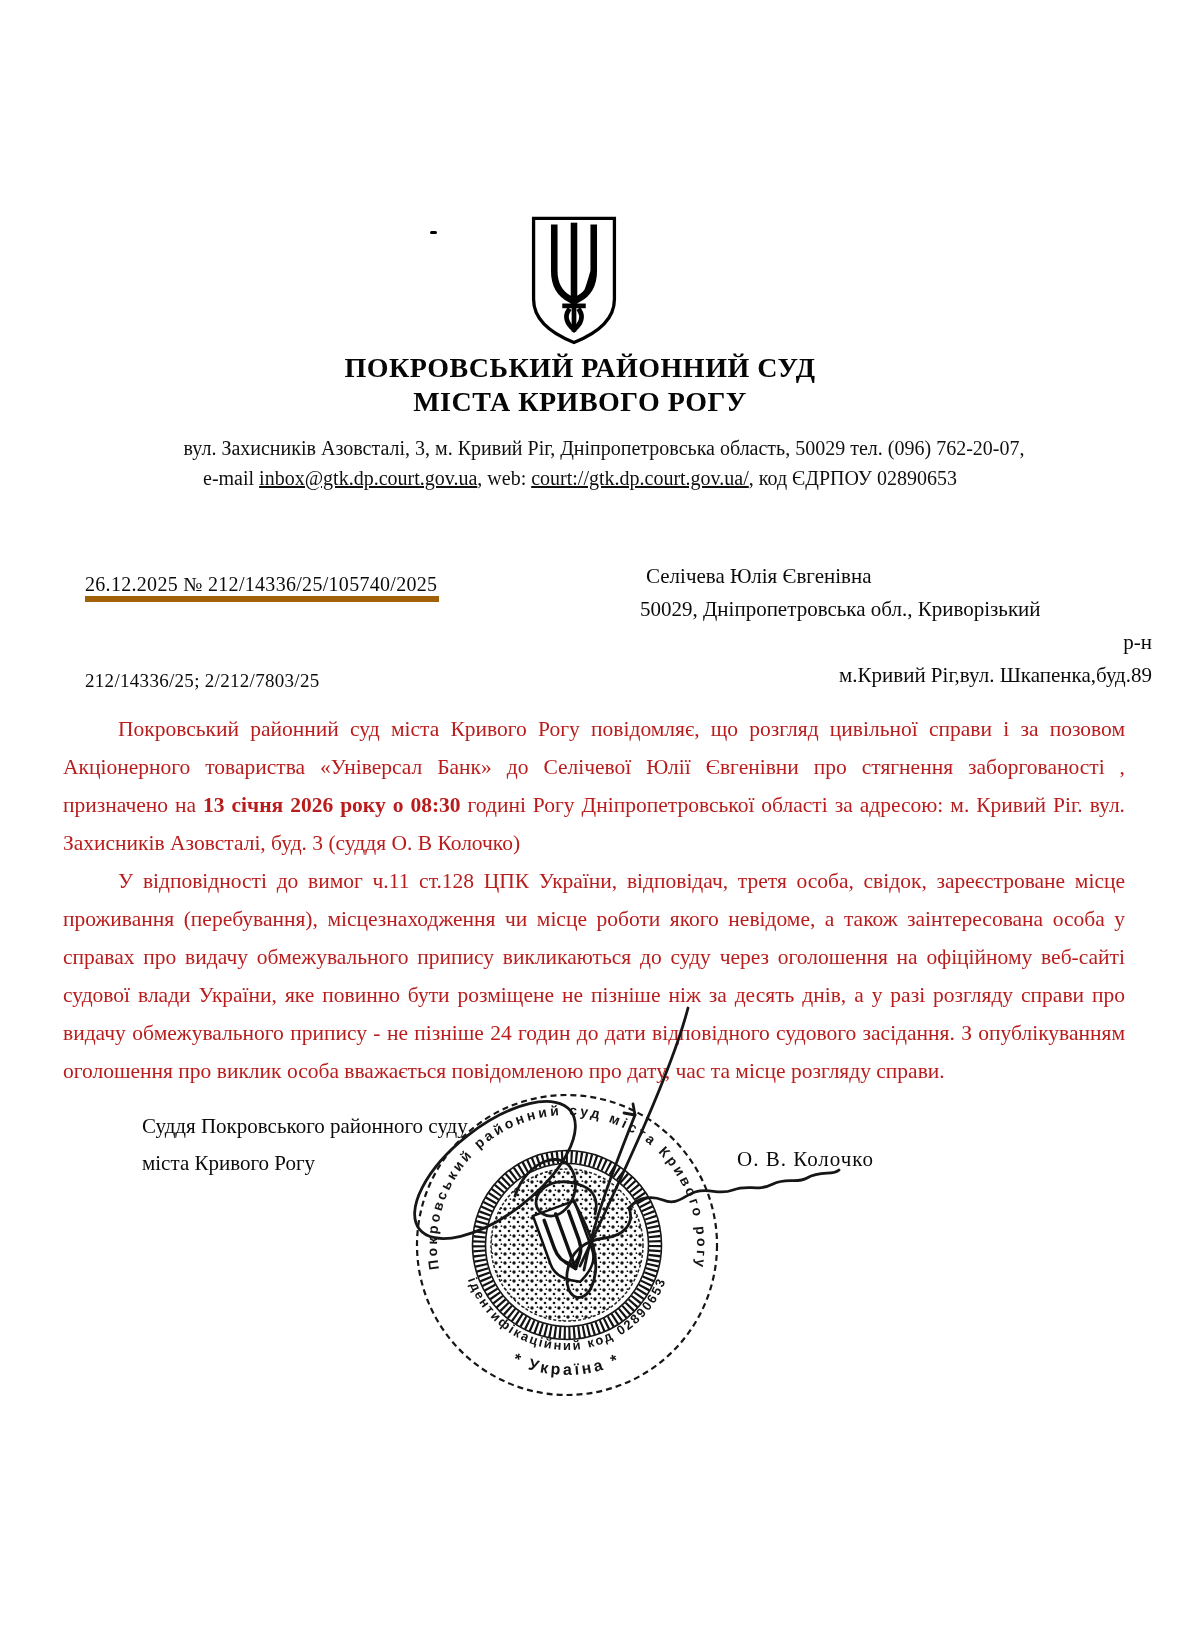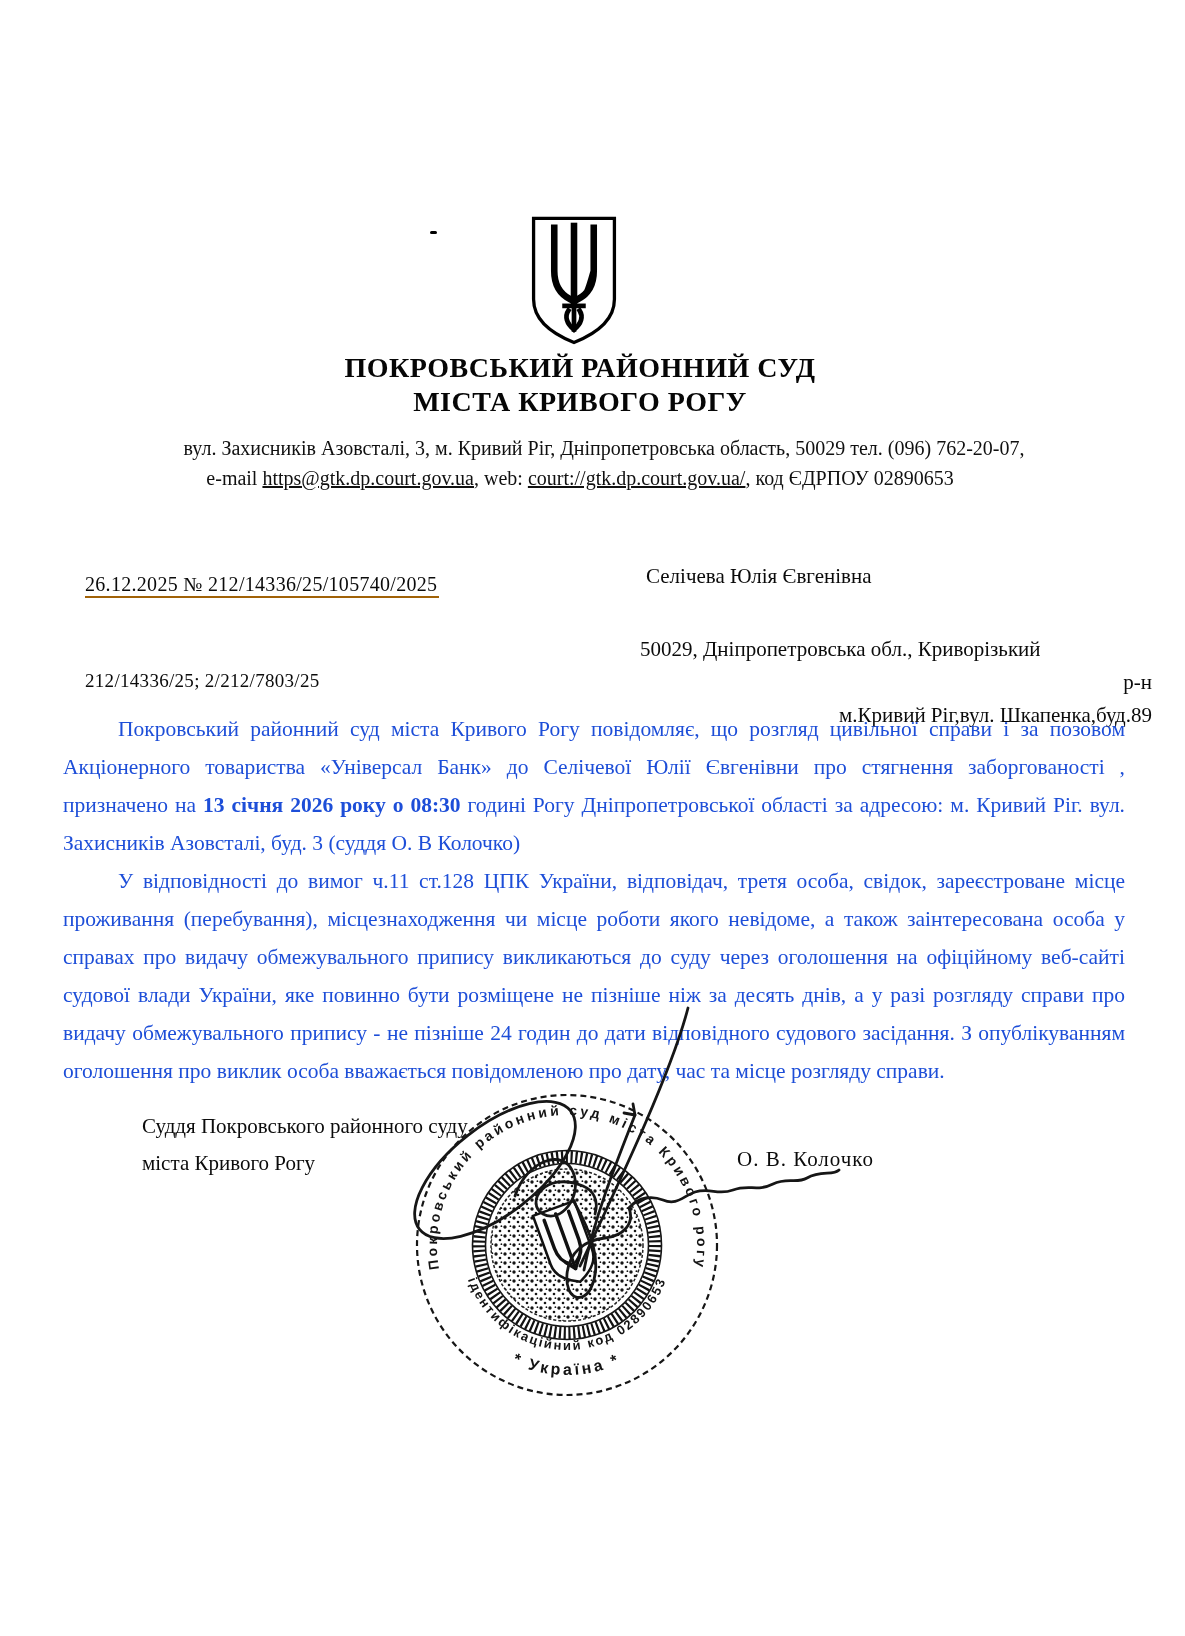--- a/index.html
+++ b/index.html
@@ -10,28 +10,28 @@
     font-family:"Liberation Serif","DejaVu Serif",serif;
     color:#0b0b0b;
     overflow:hidden;
     text-decoration:underline;
   }
   .abs{position:absolute;}
   .center-row{left:0;width:1160px;text-align:center;}
   .court-name{font-weight:bold;font-size:28px;letter-spacing:0.5px;color:#060606;}
   .contact{font-size:20px;color:#101010;}
   .contact .uline{text-decoration:underline;}
-  .refline{font-size:20px;border-bottom:2px solid #a16207;padding:0 2px 1px 0;letter-spacing:0.3px;}
+  .refline{font-size:20px;border-bottom:6px solid #a16207;padding:0 2px 1px 0;letter-spacing:0.3px;}
   .recipient{font-size:21px;line-height:33px;width:560px;}
   .recipient .r1{margin-left:54px;}
-  .recipient .r2{margin-left:48px;margin-top:40px;}
+  .recipient .r2{margin-left:48px;}
   .recipient .r3{margin-left:0px;text-align:right;}
   .recipient .r4{margin-left:70px;text-align:right;}
   .casenums{font-size:19px;letter-spacing:0.3px;}
-  .bodytext{width:1062px;font-size:21.5px;line-height:38px;text-align:justify;color:#1d4ed8;}
+  .bodytext{width:1062px;font-size:21.5px;line-height:38px;text-align:justify;color:#b91c1c;}
   .bodytext p{margin:0;text-indent:55px;}
   .bodytext .bold{font-weight:bold;}
   .sigblock{font-size:21px;line-height:37px;}
   .judgename{font-size:21px;letter-spacing:1px;}
   .inkdot{background:#000;border-radius:2px;}
   .stamp-text{font-family:"Liberation Sans","DejaVu Sans",sans-serif;font-weight:bold;fill:#141414;}
   svg{display:block;}
 </style>
 </head>
 <body>
@@ -54,21 +54,21 @@
         <path d="M50,122 C42,116 40,108 44,102"></path>
         <path d="M50,122 C58,116 60,108 56,102"></path>
       </g>
     </svg>
   </div>
 
   <div class="abs center-row court-name" style="top:352px;">ПОКРОВСЬКИЙ РАЙОННИЙ СУД</div>
   <div class="abs center-row court-name" style="top:386px;">МІСТА КРИВОГО РОГУ</div>
 
   <div class="abs center-row contact" style="top:437px;padding-left:24px;">вул. Захисників Азовсталі, 3, м. Кривий Ріг,  Дніпропетровська область, 50029 тел. (096) 762-20-07,</div>
-  <div class="abs center-row contact" style="top:467px;"><span>e-mail  </span><span class="uline">https@gtk.dp.court.gov.ua</span><span>,  web: </span><span class="uline">court://gtk.dp.court.gov.ua/</span><span>, код ЄДРПОУ 02890653</span></div>
+  <div class="abs center-row contact" style="top:467px;"><span>e-mail  </span><span class="uline">inbox@gtk.dp.court.gov.ua</span><span>,  web: </span><span class="uline">court://gtk.dp.court.gov.ua/</span><span>, код ЄДРПОУ 02890653</span></div>
 
   <div class="abs" style="left:85px;top:573px;">
     <span class="refline">26.12.2025 №  212/14336/25/105740/2025</span>
   </div>
 
   <div class="abs recipient" style="left:592px;top:560px;">
     <div class="r1">Селічева Юлія Євгенівна</div>
     <div class="r2">50029,  Дніпропетровська обл.,  Криворізький</div>
     <div class="r3">р-н</div>
     <div class="r4">м.Кривий Ріг,вул.  Шкапенка,буд.89</div>

